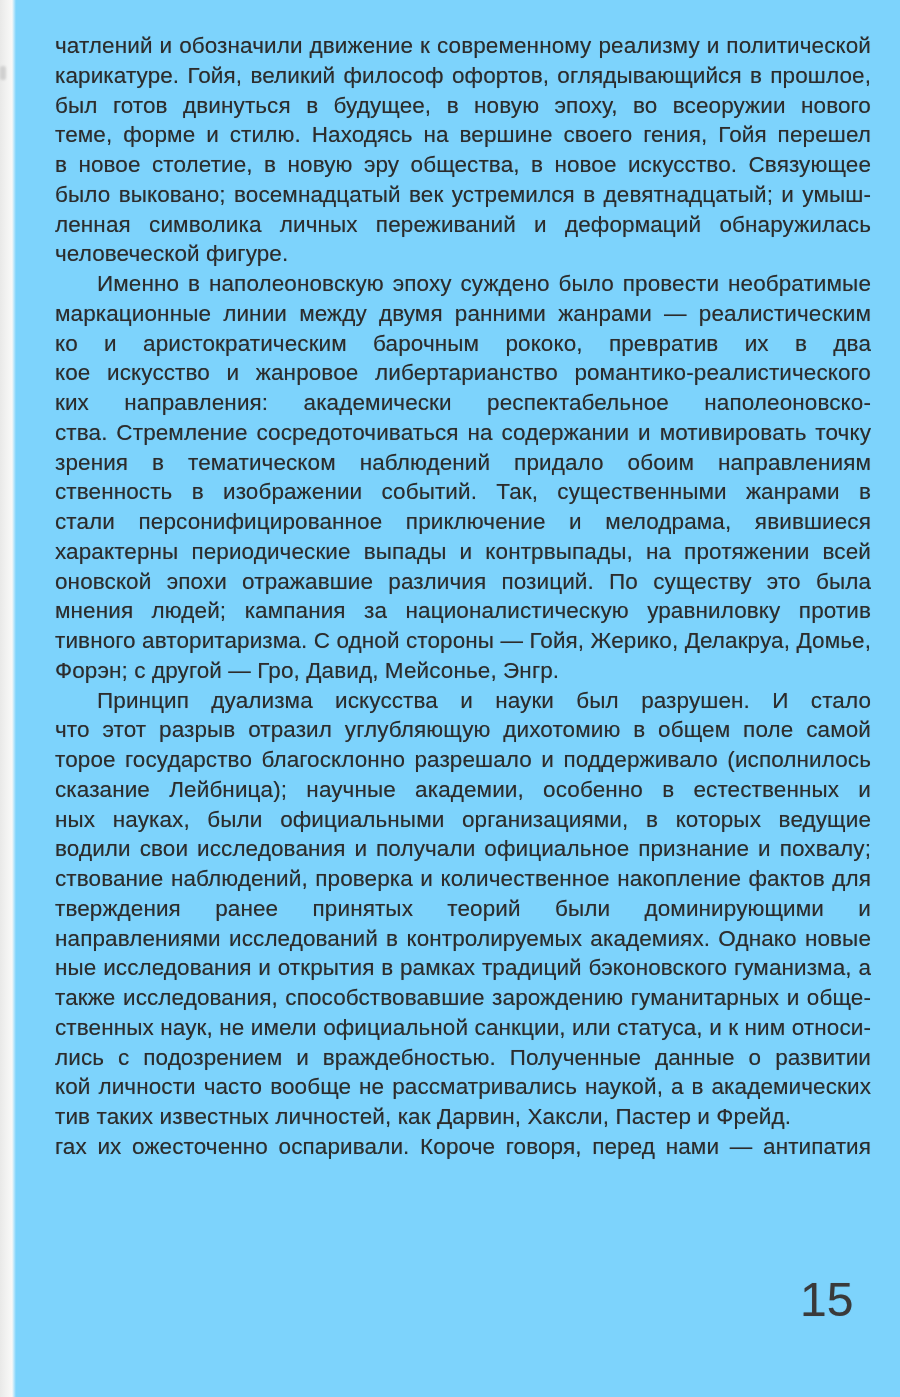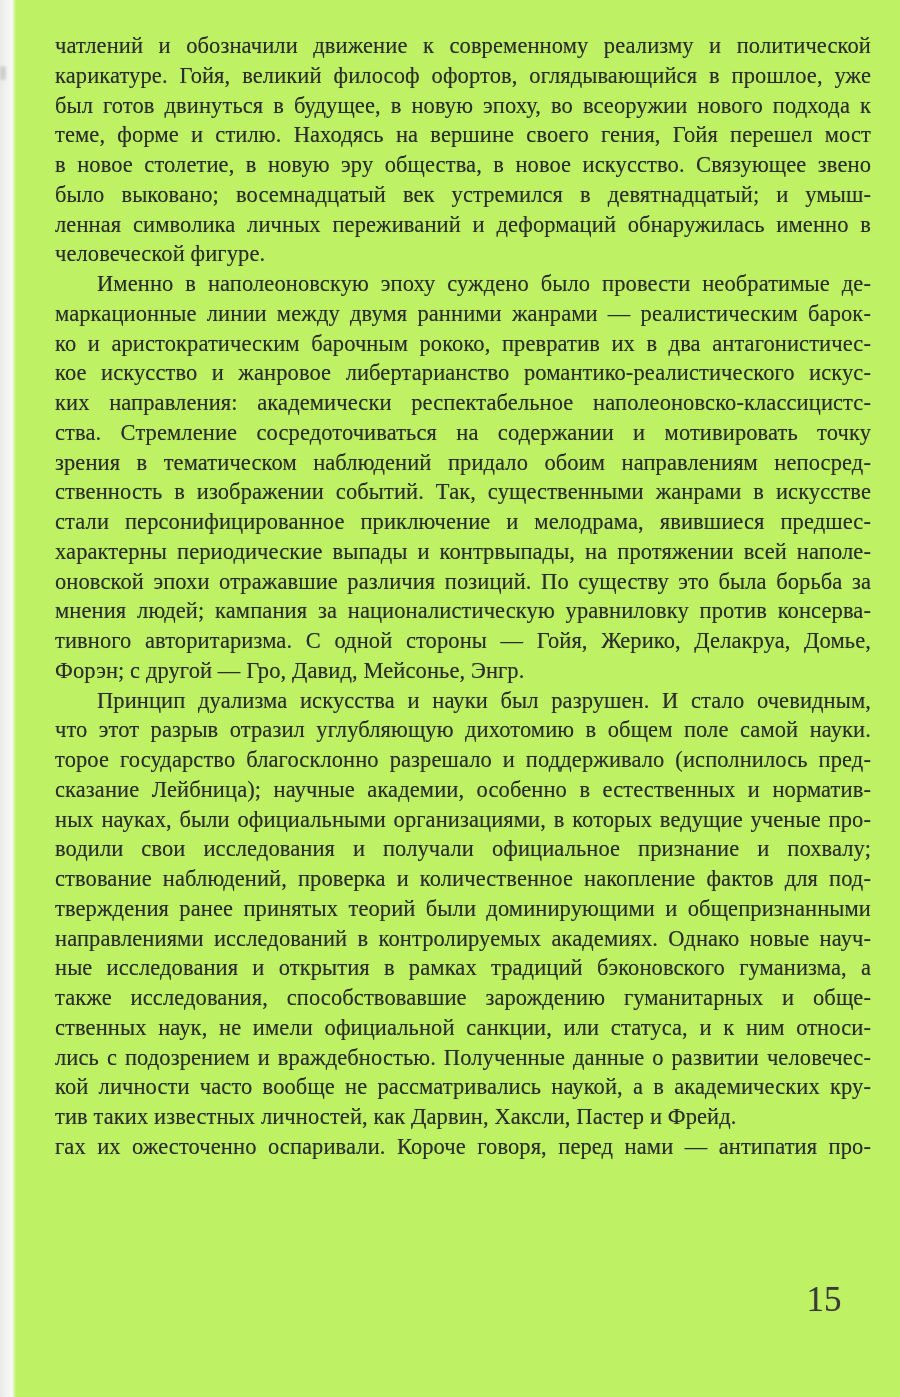--- a/index.html
+++ b/index.html
@@ -4,23 +4,23 @@
 <style>
   html, body {
     margin: 0;
     padding: 0;
     background: #ffffff;
   }
   .page {
     position: relative;
     width: 900px;
     height: 1397px;
-    background: #bef264;
+    background: #7dd3fc;
     overflow: hidden;
-    font-family: Liberation Serif, serif;
+    font-family: Liberation Sans, sans-serif;
   }
   
   .scan-edge {
     position: absolute;
     left: 0; top: 0;
     width: 16px; height: 100%;
     background: linear-gradient(to right, #e9e9e8 0%, #f2f2f1 40%, #f9f9f8 75%, rgba(251,251,250,0) 100%);
   }
   .scan-smudge {
     position: absolute;
@@ -51,21 +51,21 @@
     height: 29.75px;
   }
   .line.last { text-align-last: left; }
   .line.indent { text-indent: 42px; }
   .page-number {
     position: absolute;
     left: 800px;
     top: 1278px;
     width: 48px;
     text-align: center;
-    font-size: 35px;
+    font-size: 48px;
     line-height: 44px;
     color: #3a3a3a;
     text-shadow: 0 0 0.8px rgba(40,40,40,0.4);
   }
 </style>
 </head>
 <body>
 
 <div class="page">
   <div class="scan-edge"></div>

